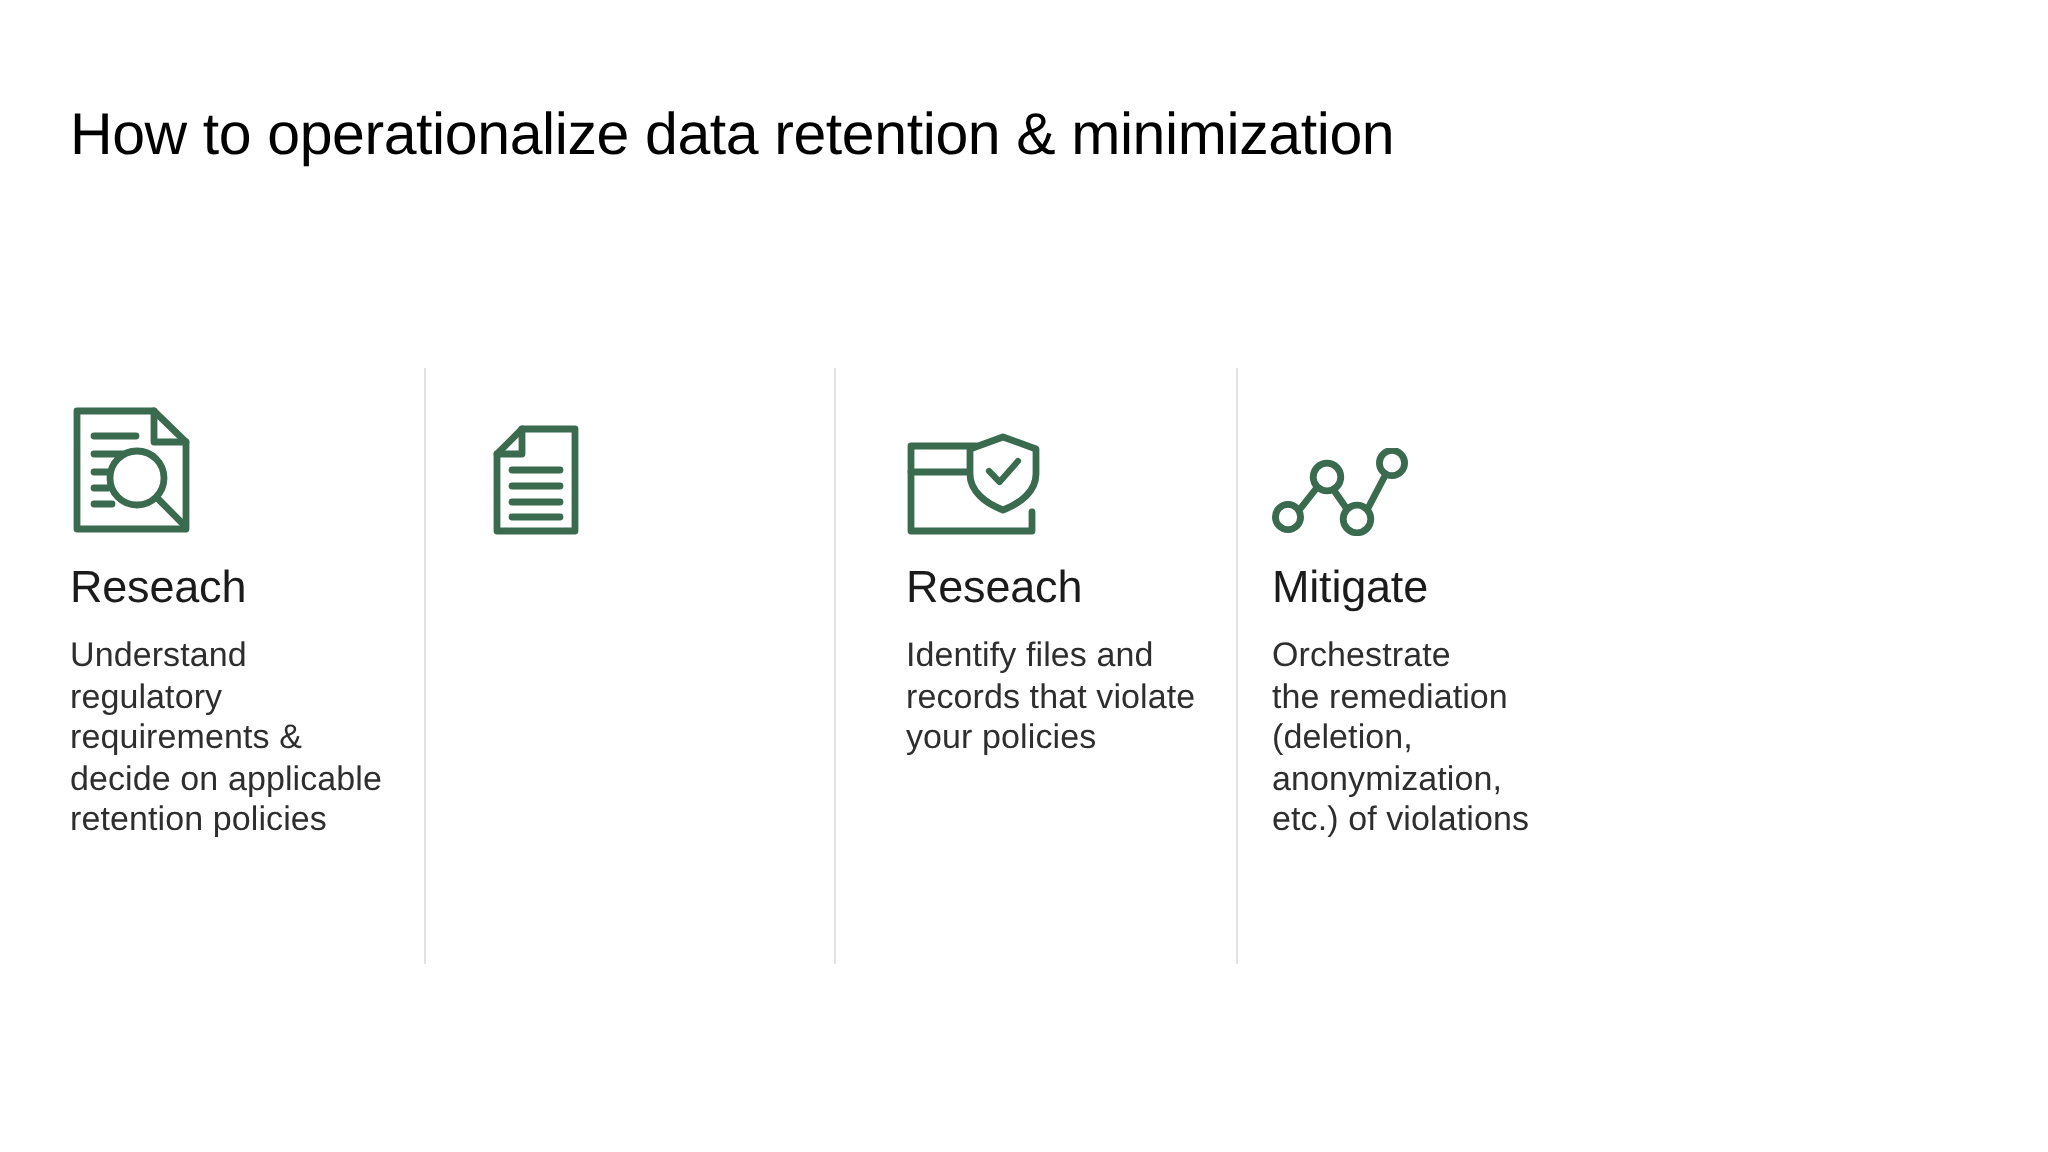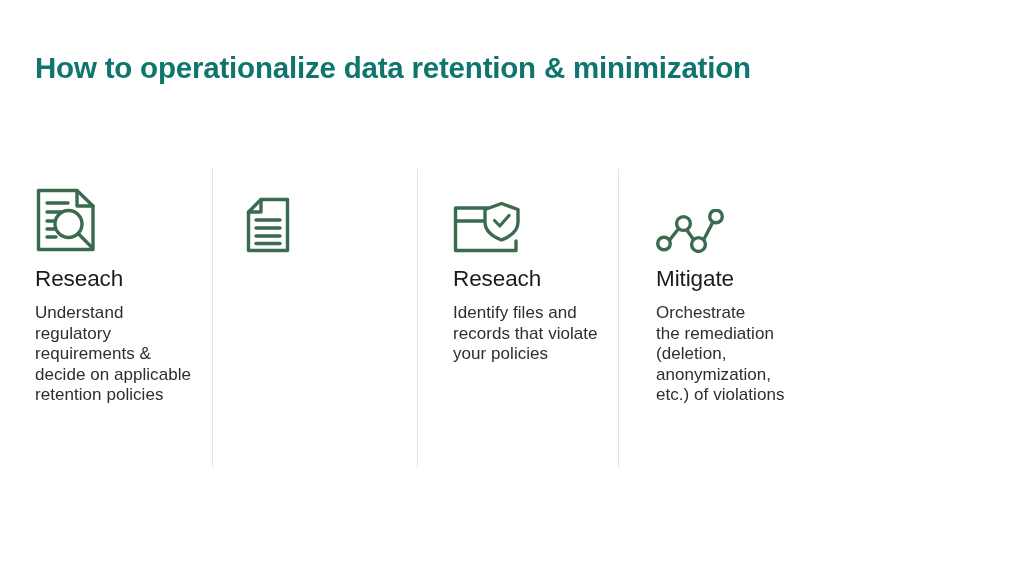--- a/index.html
+++ b/index.html
@@ -24,50 +24,50 @@
     height: 576px;
     background: #ffffff;
   }
 
   
   .slide-title {
     position: absolute;
     left: 35px;
     top: 50px;
     font-size: 29.5px;
-    font-weight: 700;
+    font-weight: 400;
     letter-spacing: -0.2px;
-    color: #0f766e;
+    color: #000000;
     white-space: nowrap;
     line-height: 1.25;
   }
 
   
   .columns {
     position: absolute;
     left: 0;
-    top: 169px;
+    top: 184px;
     width: 1024px;
     height: 298px;
     display: flex;
     align-items: flex-start;
   }
 
   .column {
     position: relative;
     height: 298px;
     padding-left: 35px;
     padding-top: 0;
     flex: 0 0 auto;
   }
 
   .column.c0 { width: 212px; }
   .column.c1 { width: 205px; padding-left: 33px; }
   .column.c2 { width: 201px; padding-left: 36px; }
-  .column.c3 { width: 199px; padding-left: 38px; }
+  .column.c3 { width: 199px; padding-left: 18px; }
   .column.c4 { width: 207px; padding-left: 38px; }
 
   
   .column + .column::before {
     content: "";
     position: absolute;
     left: 0;
     top: 0;
     width: 1px;
     height: 298px;

